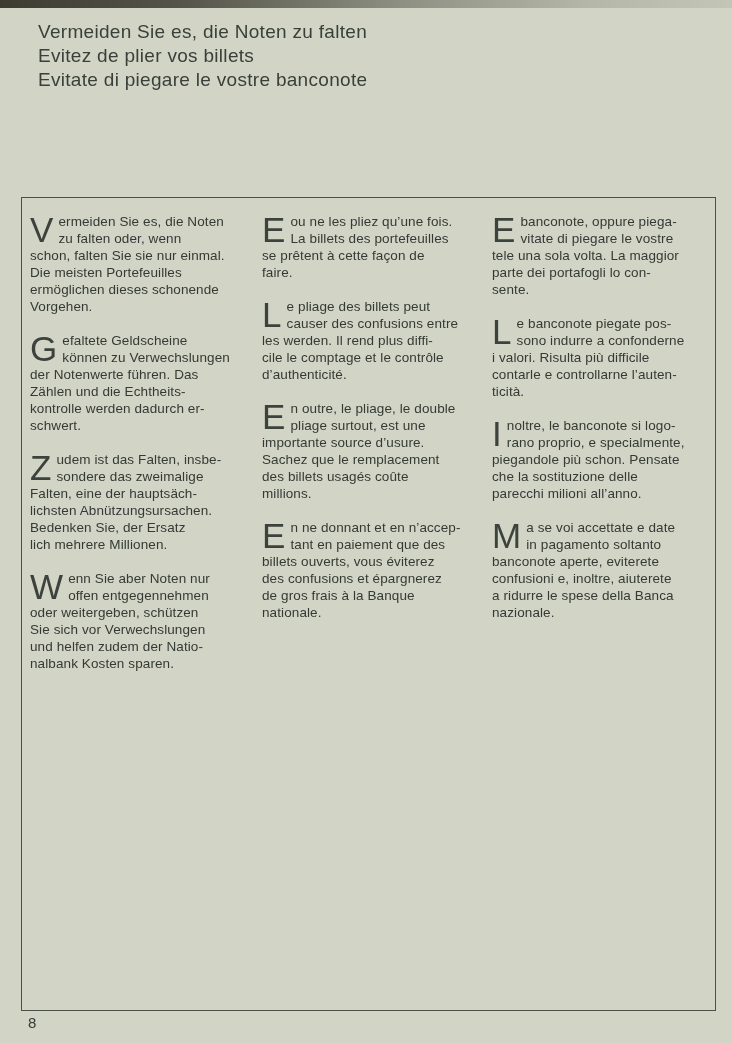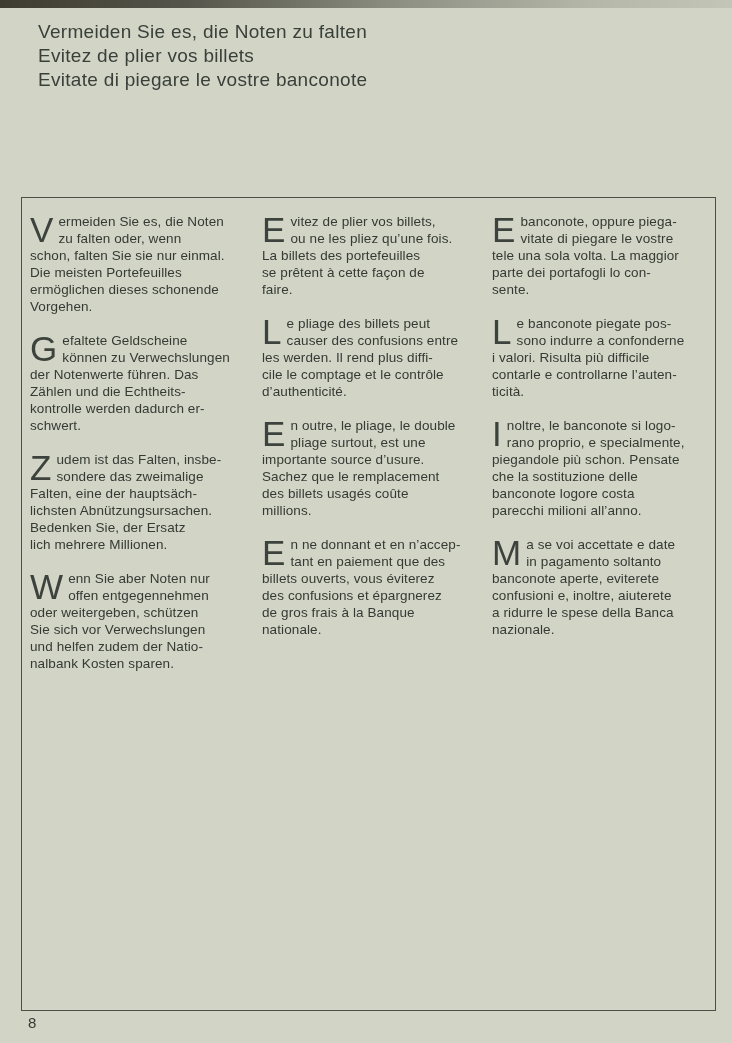--- a/index.html
+++ b/index.html
@@ -102,21 +102,20 @@
         <div class="text-line">offen entgegennehmen</div>
         <div class="text-line">oder weitergeben, schützen</div>
         <div class="text-line">Sie sich vor Verwechslungen</div>
         <div class="text-line">und helfen zudem der Natio-</div>
         <div class="text-line">nalbank Kosten sparen.</div>
       </div>
     </div>
     <div class="col col-1">
       <div class="para">
         <span class="dropcap">E</span>
-        <div class="text-line">vitez de plier vos billets,</div>
         <div class="text-line">ou ne les pliez qu’une fois.</div>
         <div class="text-line">La billets des portefeuilles</div>
         <div class="text-line">se prêtent à cette façon de</div>
         <div class="text-line">faire.</div>
       </div>
       <div class="para">
         <span class="dropcap">L</span>
         <div class="text-line">e pliage des billets peut</div>
         <div class="text-line">causer des confusions entre</div>
         <div class="text-line">les werden. Il rend plus diffi-</div>
@@ -158,21 +157,20 @@
         <div class="text-line">i valori. Risulta più difficile</div>
         <div class="text-line">contarle e controllarne l’auten-</div>
         <div class="text-line">ticità.</div>
       </div>
       <div class="para">
         <span class="dropcap">I</span>
         <div class="text-line">noltre, le banconote si logo-</div>
         <div class="text-line">rano proprio, e specialmente,</div>
         <div class="text-line">piegandole più schon. Pensate</div>
         <div class="text-line">che la sostituzione delle</div>
-        <div class="text-line">banconote logore costa</div>
         <div class="text-line">parecchi milioni all’anno.</div>
       </div>
       <div class="para">
         <span class="dropcap">M</span>
         <div class="text-line">a se voi accettate e date</div>
         <div class="text-line">in pagamento soltanto</div>
         <div class="text-line">banconote aperte, eviterete</div>
         <div class="text-line">confusioni e, inoltre, aiuterete</div>
         <div class="text-line">a ridurre le spese della Banca</div>
         <div class="text-line">nazionale.</div>

